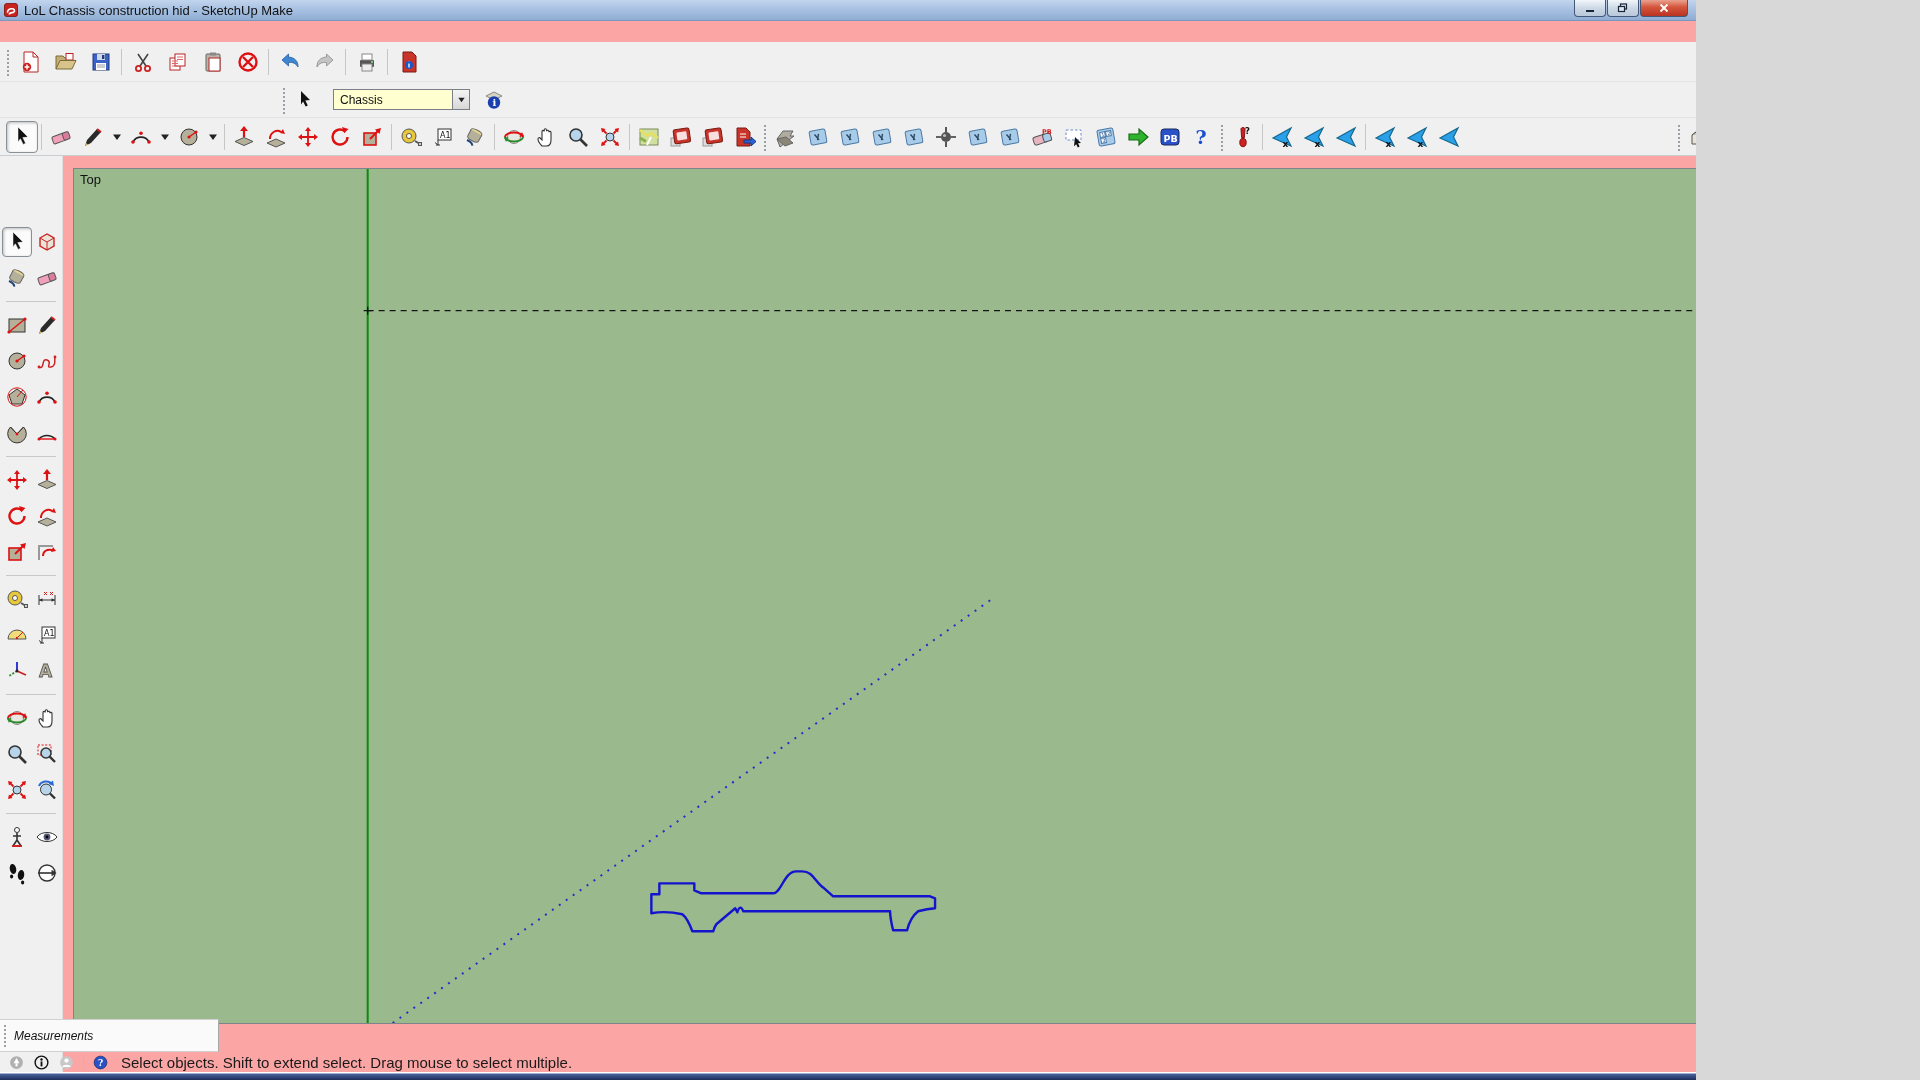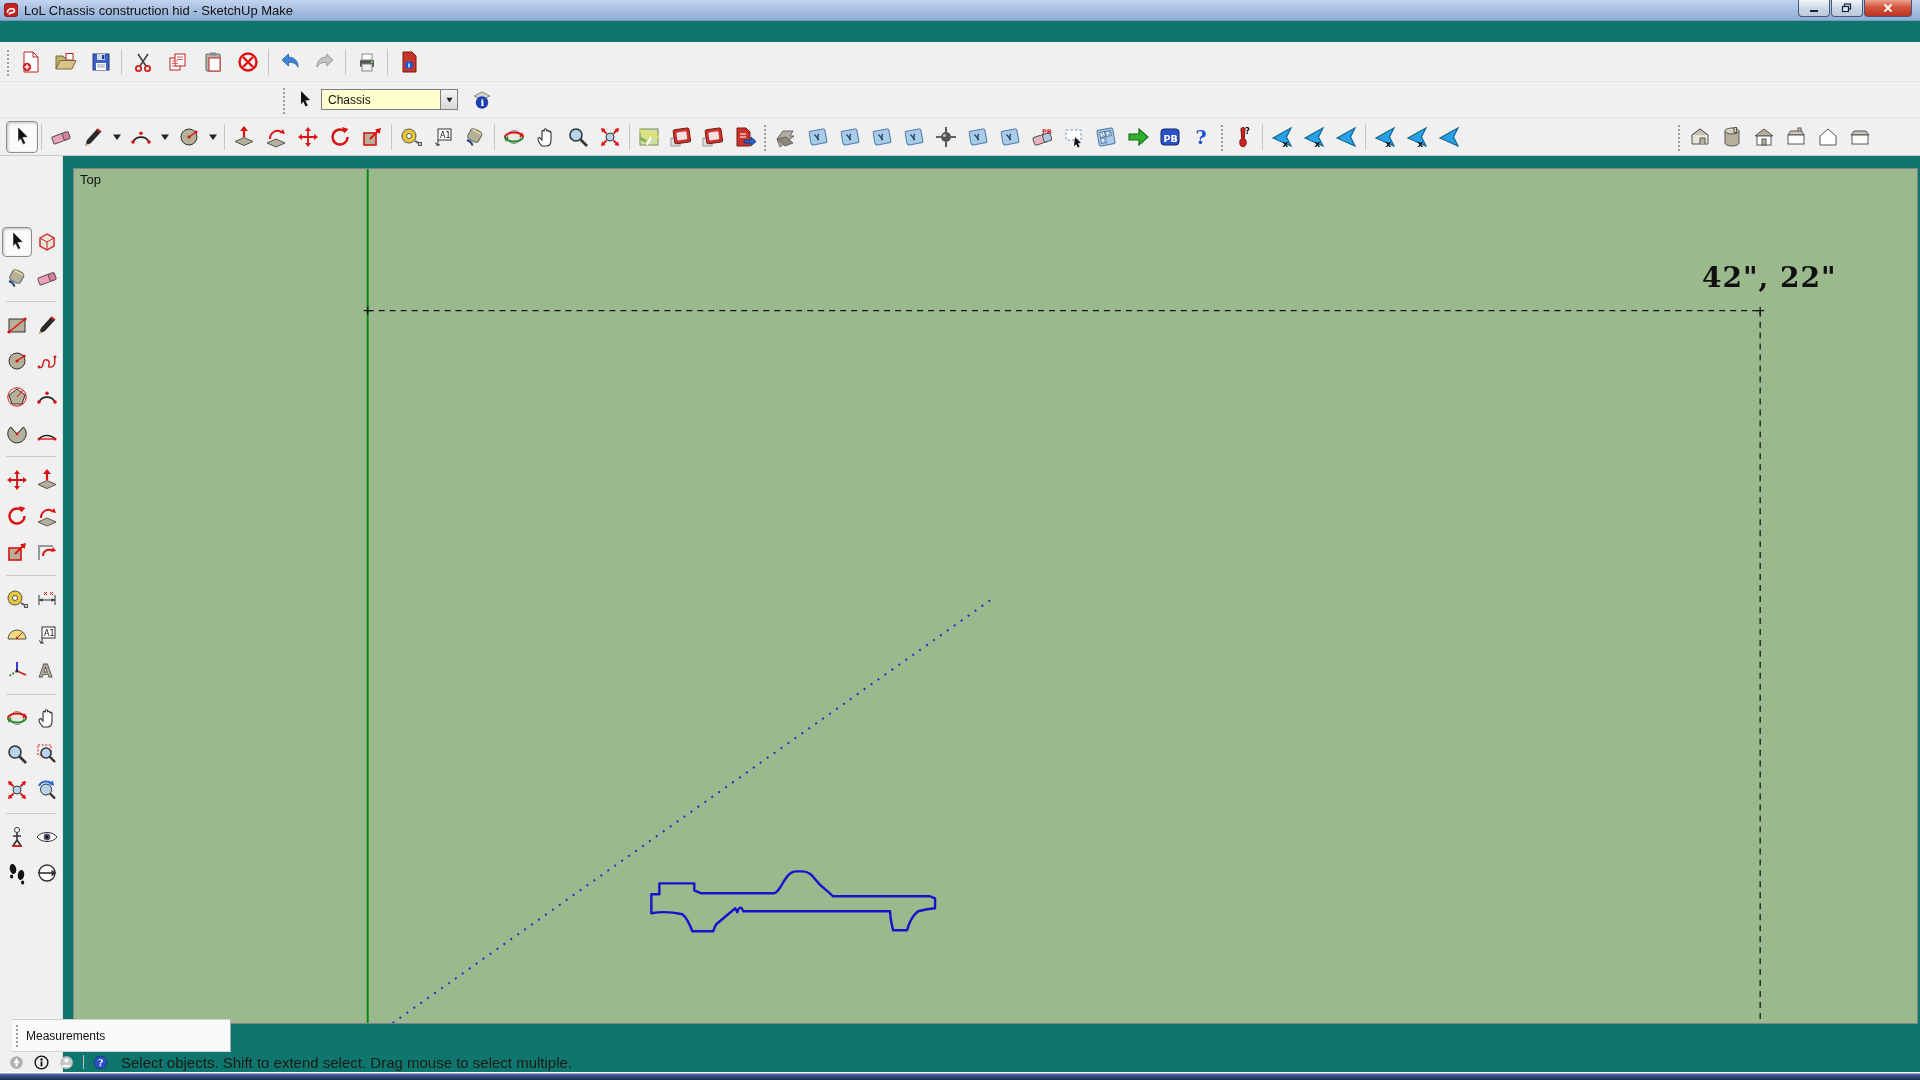--- a/index.html
+++ b/index.html
@@ -1,16 +1,16 @@
 <!DOCTYPE html>
 <html style="--canvas-bg: #9aba8e; --axis-green: #0c8a0c; --axis-blue: #2a2ac8; --chassis: #1414cc; --dash: #151515;"><head>
 <meta charset="utf-8">
 <style>
   html,body{margin:0;padding:0;background:#d8d8d8;font-family:"Liberation Sans",sans-serif;}
-  #app{position:relative;width:1920px;height:1080px;overflow:hidden;background:#0f766e;}
+  #app{position:relative;width:1696px;height:1080px;overflow:hidden;background:#fca5a5;}
 
   
   .titlebar{position:absolute;left:0;top:0;width:100%;height:20px;
     background:linear-gradient(180deg,#c2d5ee 0%,#a9c2e2 45%,#8fadd4 100%);
     border-bottom:1px solid #7d96bb;display:flex;align-items:center;}
   .titlebar .applogo{width:14px;height:14px;margin:0 6px 0 4px;}
   .titlebar .wtitle{font-size:13px;color:#111;}
   .winbtns{position:absolute;right:8px;top:0;display:flex;}
   .winbtn{width:30px;height:16px;border:1px solid #46587a;border-top:none;
     background:linear-gradient(180deg,#f2f6fb,#cdd8e6 50%,#b9c8da);
@@ -37,21 +37,21 @@
   .tbtn.dd svg{width:10px;height:10px;}
   .tbtn.active{background:#fbfbfb;border:1px solid #8a9097;border-radius:4px;
     box-shadow:inset 1px 1px 3px rgba(0,0,0,.25);}
   .tsep{width:1px;height:26px;background:#c6c6c6;margin:0 3px;flex:0 0 auto;}
   .thandle{width:5px;height:28px;flex:0 0 auto;margin:0 3px 0 1px;
     background-image:radial-gradient(#9aa0a8 1px,transparent 1.1px);background-size:4px 4px;background-position:1px 1px;}
   .tspace{flex:0 0 auto;height:1px;}
 
   
   .layers-group{display:flex;align-items:center;margin-left:280px;}
-  .combo{display:flex;align-items:center;height:21px;margin-left:0;border-radius:10px;}
+  .combo{display:flex;align-items:center;height:21px;margin-left:12px;border-radius:10px;}
   .combo .cfield{width:112px;height:19px;background:#ffffcf;border:1px solid #7a7f88;border-right:none;
     font-size:12px;color:#111;display:flex;align-items:center;padding-left:6px;}
   .combo .cbtn{width:18px;height:21px;border:1px solid #7a7f88;background:linear-gradient(180deg,#f4f4f4,#d8d8d8);
     display:flex;align-items:center;justify-content:center;box-sizing:border-box;}
   .combo .cbtn svg{width:9px;height:9px;}
 
   
   .palette{position:absolute;left:0;top:156px;width:62px;bottom:0;background:#f0f0f0;
     border-right:1px solid #e0e0e0;display:grid;grid-template-columns:28px 28px;gap:6px 2px;
     justify-content:center;align-content:start;padding-top:71px;}
@@ -69,23 +69,23 @@
   .canvas svg.overlay{position:absolute;left:0;top:0;width:100%;height:100%;}
   .axis-green{stroke:var(--axis-green);stroke-width:2;}
   .axis-blue{stroke:var(--axis-blue);stroke-width:2;stroke-dasharray:2,6.5;}
   .gdash{stroke:var(--dash);stroke-width:1.3;stroke-dasharray:6,5;fill:none;}
   .gcross{stroke:var(--dash);stroke-width:1.3;}
   .chassis{stroke:var(--chassis);stroke-width:2.4;fill:none;stroke-linejoin:round;}
   .dimlabel{position:absolute;left:1628px;top:92px;font-size:28px;font-weight:bold;color:#101010;
     font-family:"DejaVu Serif","Liberation Serif",serif;letter-spacing:1px;}
 
   
-  .meas-panel{position:absolute;left:12px;top:1019px;width:219px;height:33px;background:#fafafa;
+  .meas-panel{position:absolute;left:0;top:1019px;width:219px;height:33px;background:#fafafa;
     border-top:1px solid #d0d0d0;border-right:1px solid #a8a8a8;border-bottom:1px solid #d0d0d0;
-    display:flex;align-items:center;box-sizing:border-box;}
+    display:flex;align-items:center;box-sizing:border-box;font-style:italic;}
   .meas-handle{width:5px;height:24px;margin:0 6px 0 3px;
     background-image:radial-gradient(#9aa0a8 1px,transparent 1.1px);background-size:4px 4px;}
   .meas-label{font-size:12px;color:#111;}
   .meas-value{flex:1;height:100%;}
   .statusrow{position:absolute;left:0;top:1052px;width:100%;height:20px;display:flex;align-items:center;padding-left:6px;box-sizing:border-box;}
   .sbtn{width:20px;height:20px;display:flex;align-items:center;justify-content:center;margin-right:5px;flex:0 0 auto;}
   .sbtn svg{width:17px;height:17px;}
   .ssep{width:1px;height:14px;background:#bbb;margin:0 6px 0 2px;}
   .statushint{font-size:15px;color:#1a1a1a;margin-left:6px;}
   .bottomstrip{position:absolute;left:0;top:1072px;width:100%;height:8px;

